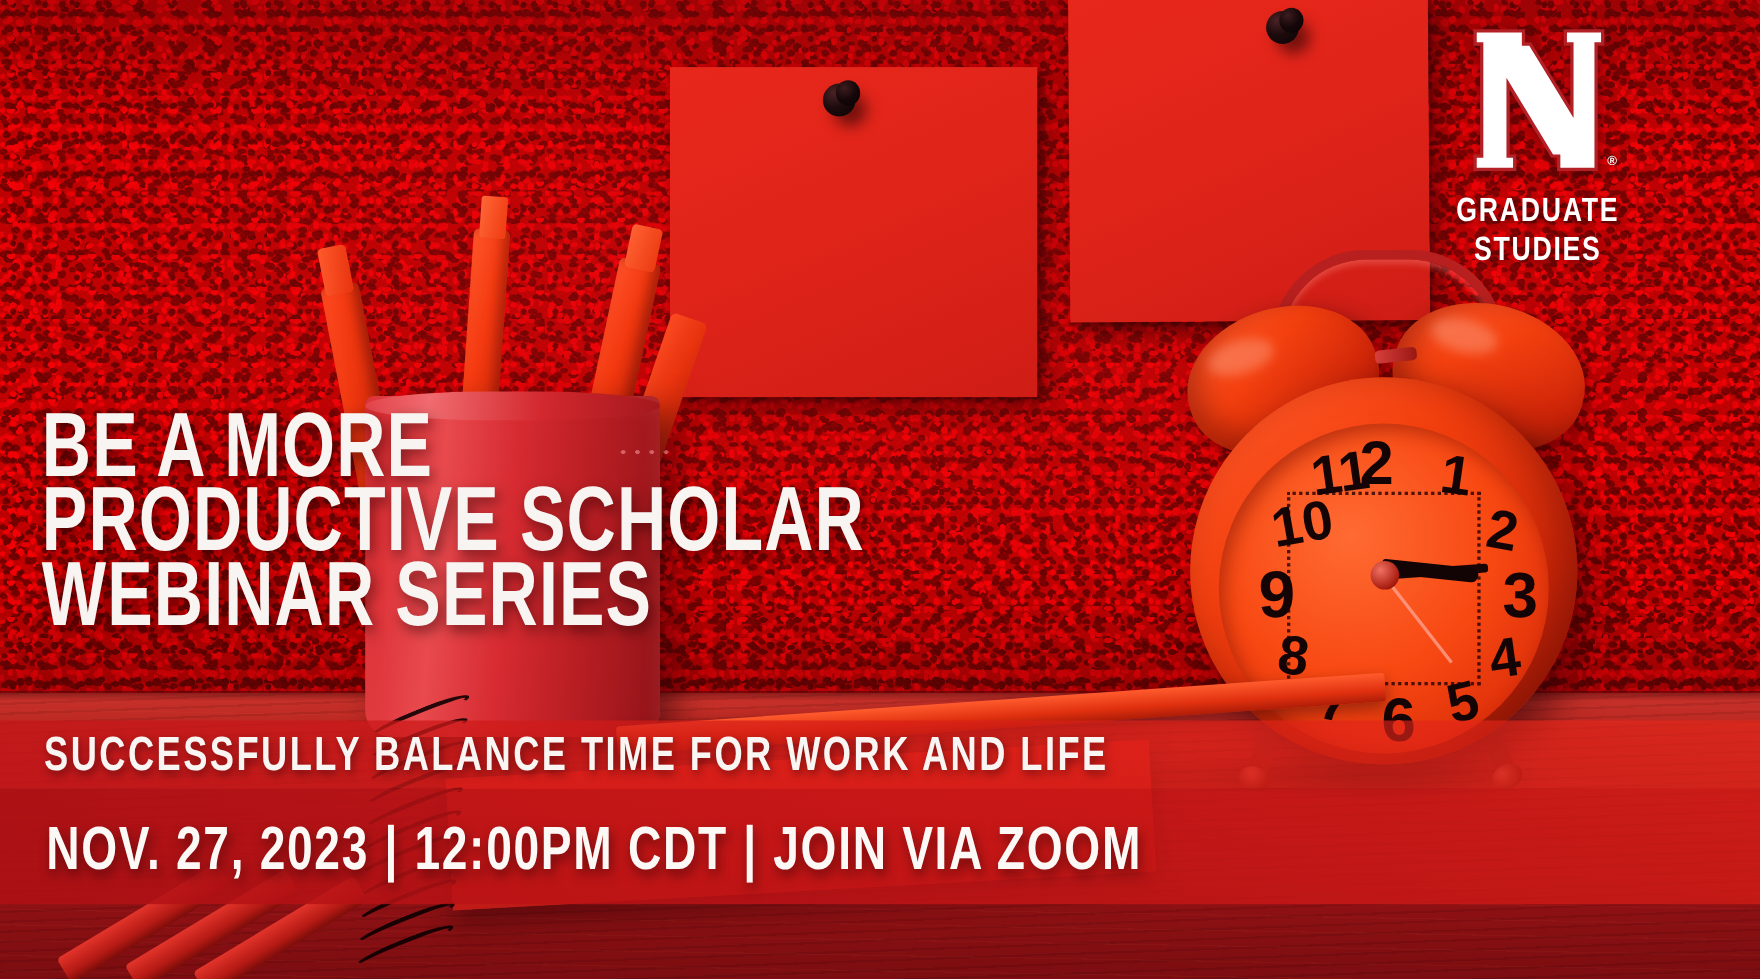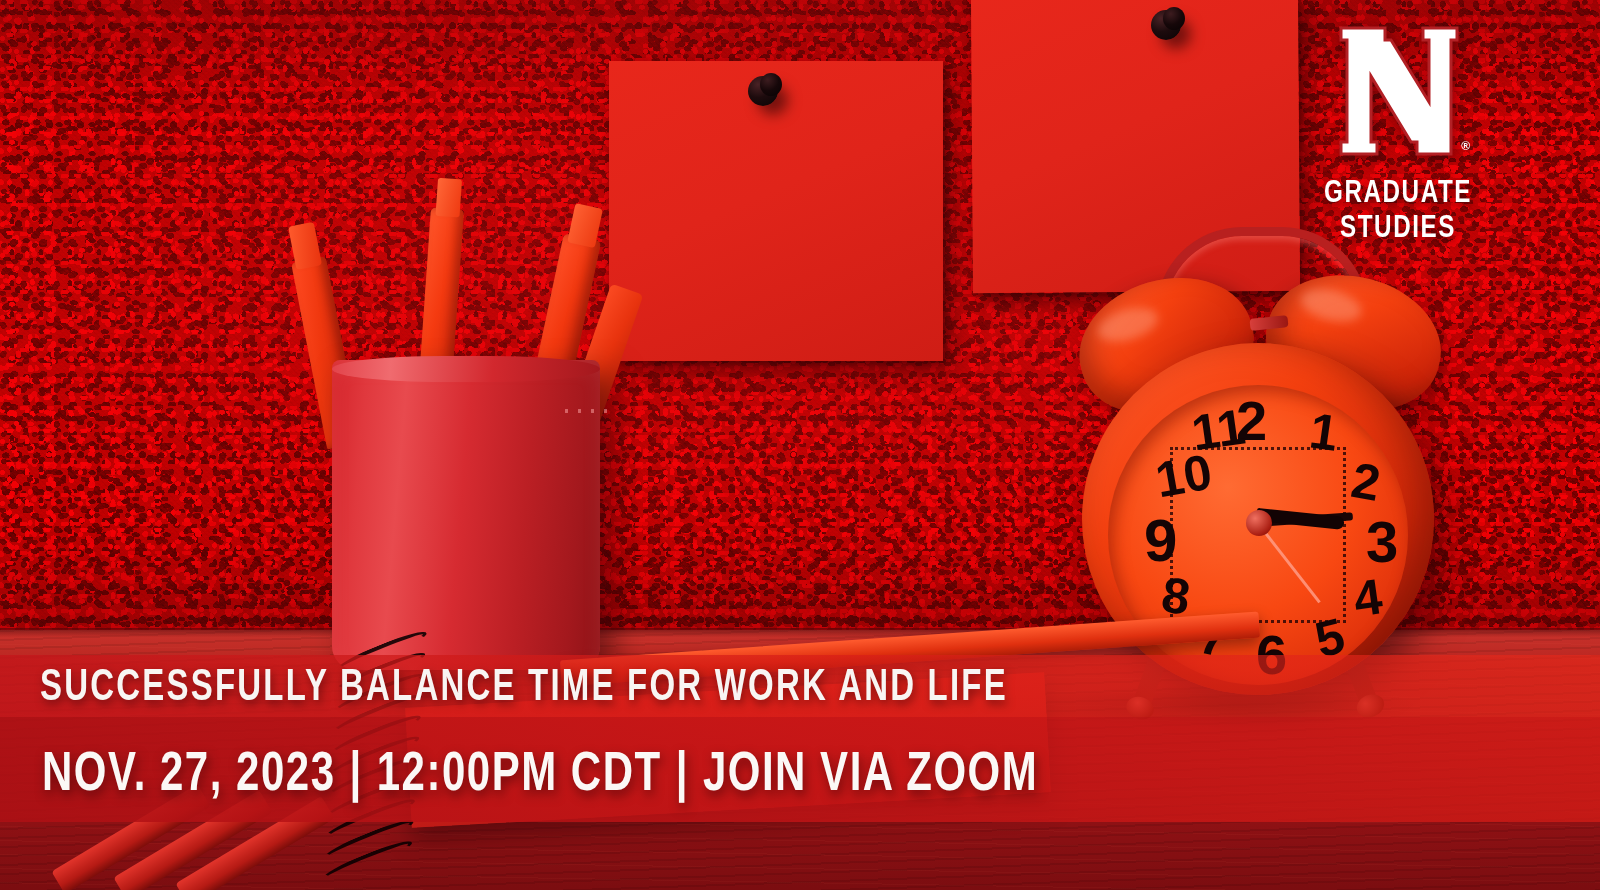--- a/index.html
+++ b/index.html
@@ -430,20 +430,25 @@
     <div class="coil" style="top:189px"></div>
     <div class="coil" style="top:210px"></div>
   </div>
   <div class="pencil-stack ps1"></div>
   <div class="pencil-stack ps2"></div>
   <div class="pencil-stack ps3"></div>
 
   <div class="band-sub"></div>
   <div class="band-date"></div>
 
+  <div class="headline">
+    <span class="hl-line hl-1">BE A MORE</span>
+    <span class="hl-line hl-2">PRODUCTIVE SCHOLAR</span>
+    <span class="hl-line hl-3">WEBINAR SERIES</span>
+  </div>
 
   <div class="subtitle">SUCCESSFULLY BALANCE TIME FOR WORK AND LIFE</div>
 
   <div class="dateline"><span>NOV. 27, 2023</span><span class="sep">|</span><span>12:00PM CDT</span><span class="sep">|</span><span>JOIN VIA ZOOM</span></div>
 
   <div class="logo">
     <div class="logo-n">
       <svg viewBox="0 0 130 138" xmlns="http://www.w3.org/2000/svg">
         <path d="M8 6 L52 6 L52 18 L58 18 L96 80 L96 18 L90 18 L90 6 L124 6 L124 18 L118 18 L118 132 L84 132 L84 120 L78 120 L38 54 L38 120 L44 120 L44 132 L8 132 L8 120 L14 120 L14 18 L8 18 Z" fill="#ffffff" stroke="#b32025" stroke-width="3"></path>
       </svg>

